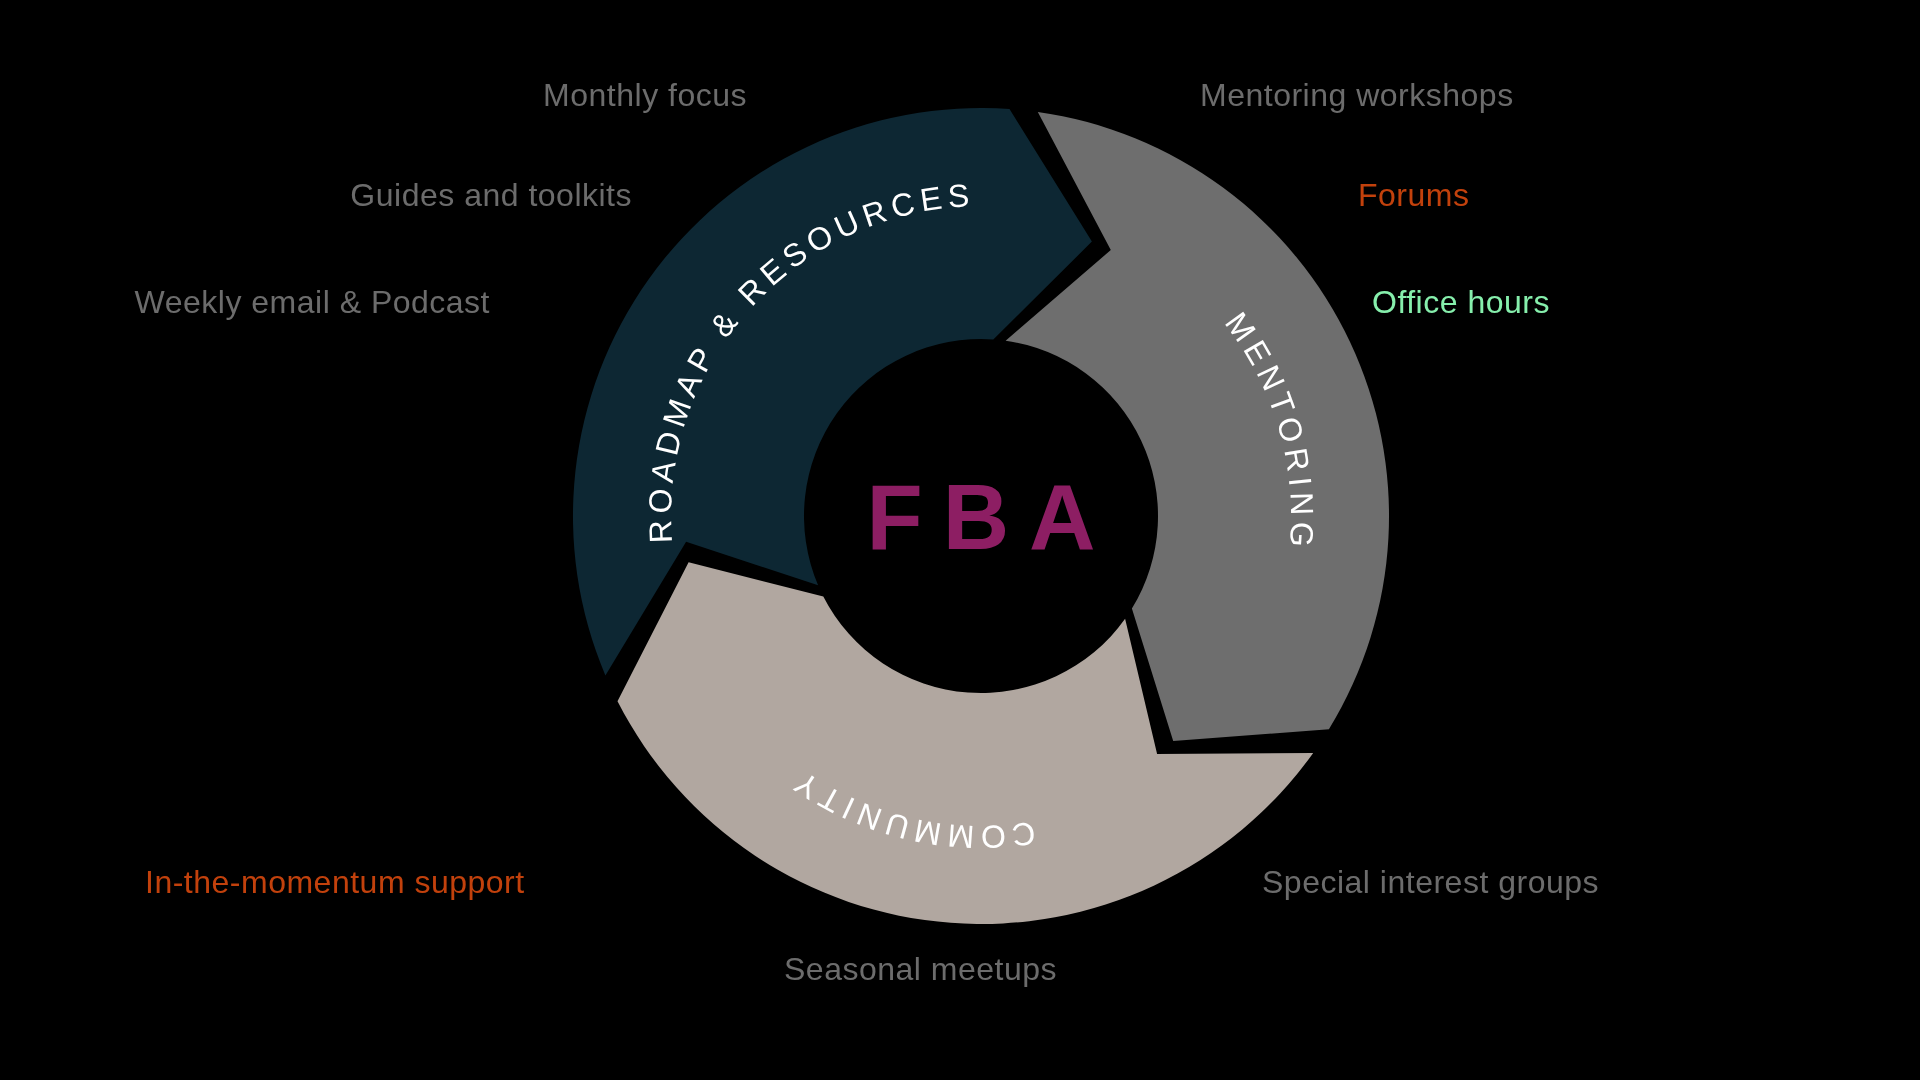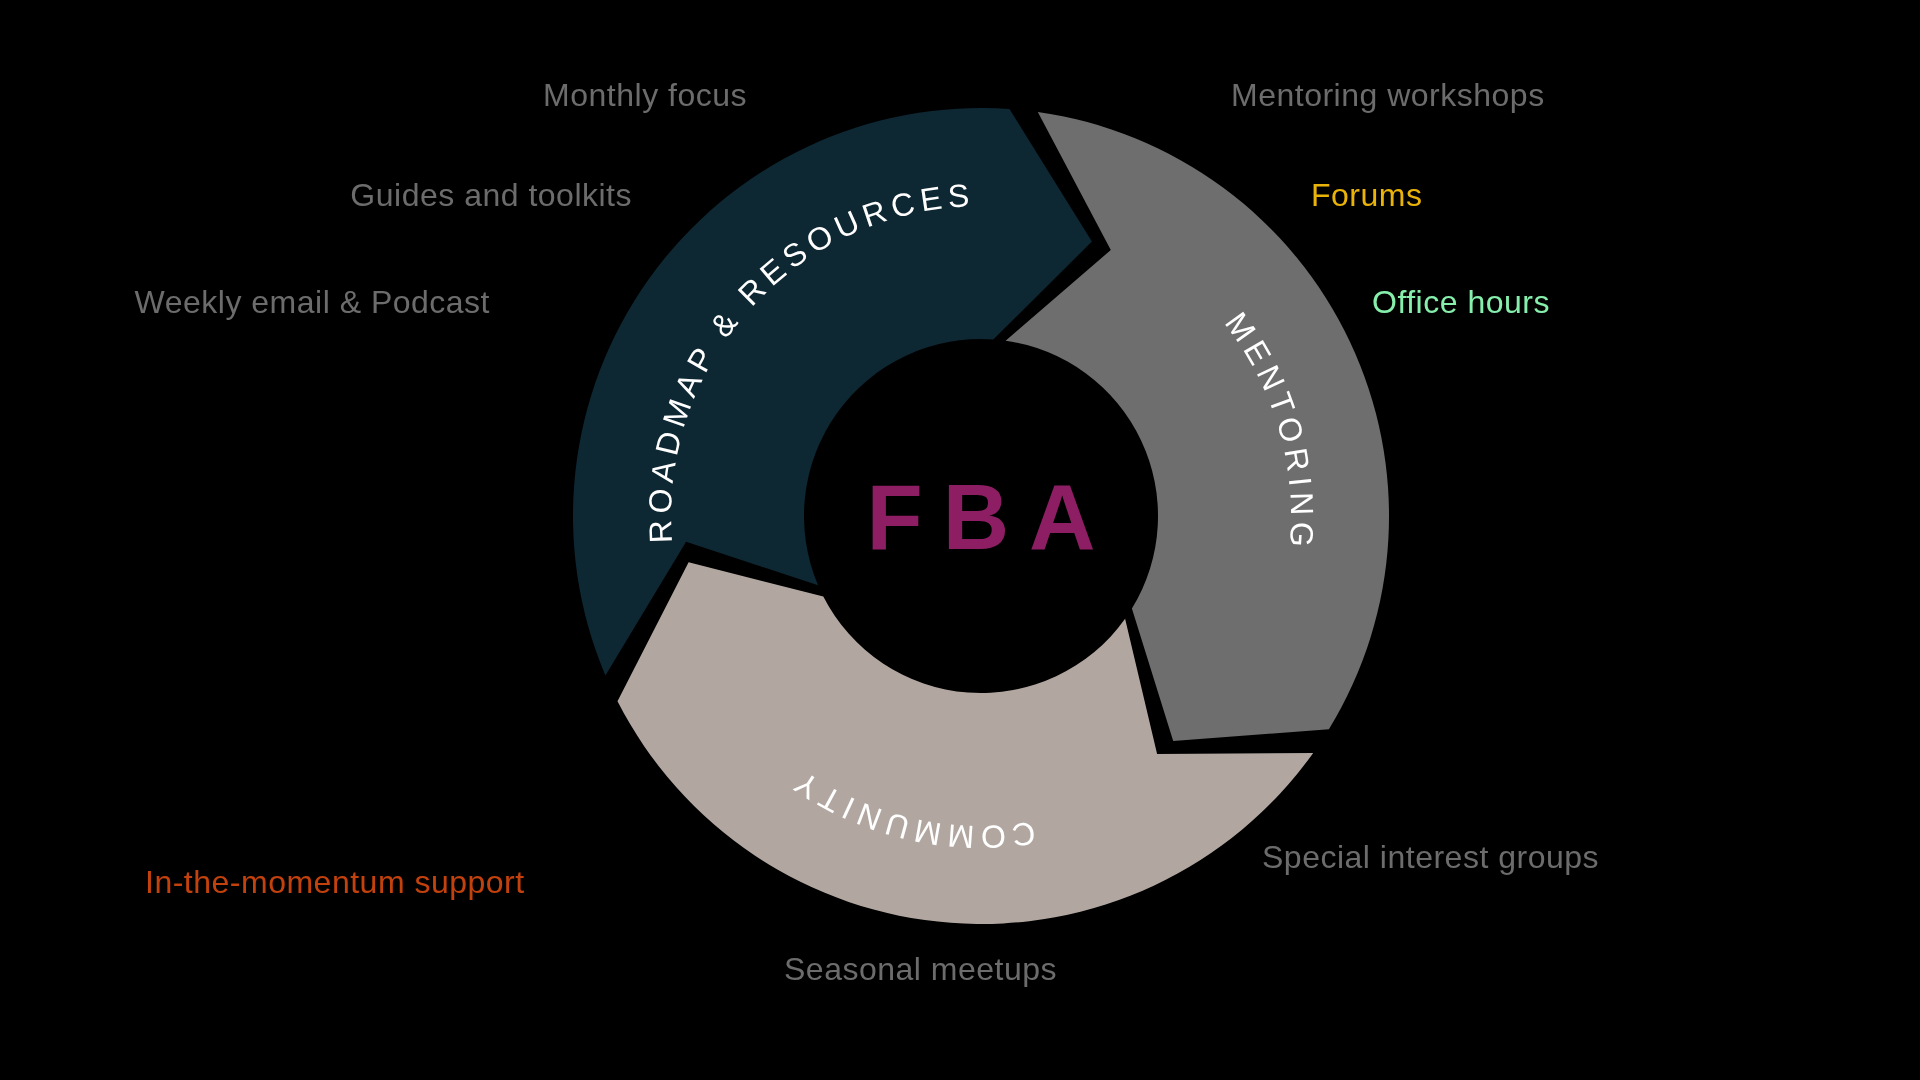--- a/index.html
+++ b/index.html
@@ -42,27 +42,27 @@
     line-height: 1.2;
     letter-spacing: 0.5px;
     white-space: nowrap;
     color: #6c6c6c;
   }
   
   .co-monthly   { right: 1173px; top: 76px;  }
   .co-guides    { right: 1288px; top: 176px; margin-left: 20px; }
   .co-weekly    { right: 1430px; top: 283px; }
   
-  .co-workshops { left: 1200px;  top: 76px; margin-left: 31px;  }
+  .co-workshops { left: 1200px;  top: 76px;  }
   .co-forums    { left: 1311px;  top: 176px; }
   .co-office    { left: 1372px;  top: 283px; }
   
   .co-momentum  { left: 145px;   top: 863px; }
   .co-seasonal  { left: 784px;   top: 950px; }
-  .co-special   { left: 1262px;  top: 838px; }
+  .co-special   { left: 1262px;  top: 863px; }
 </style>
 </head>
 <body style="background: rgb(0, 0, 0);">
 
 <div class="stage" style="background: rgb(0, 0, 0);">
 
   <svg viewBox="0 0 1920 1080">
     <defs>
       <path id="tp0" d="M816.7 778.9 A310 310 0 1 1 1225.3 325.1"></path>
       <path id="tp1" d="M845.1 237.4 A310 310 0 1 1 1013.4 824.3"></path>
@@ -84,20 +84,20 @@
     </text>
 
     <text class="fba-label" x="991" y="549" text-anchor="middle" fill="#8d1e63">FBA</text>
   </svg>
 
   <div class="callout co-monthly" style="color: rgb(108, 108, 108);">Monthly focus</div>
   <div class="callout co-guides" style="color: rgb(108, 108, 108);">Guides and toolkits</div>
   <div class="callout co-weekly" style="color: rgb(108, 108, 108);">Weekly email &amp; Podcast</div>
 
   <div class="callout co-workshops" style="color: rgb(108, 108, 108);">Mentoring workshops</div>
-  <div class="callout co-forums" style="color: #eab308;">Forums</div>
+  <div class="callout co-forums" style="color: #c2410c; margin-left: 47px;">Forums</div>
   <div class="callout co-office" style="color: #86efac;">Office hours</div>
 
   <div class="callout co-momentum" style="color: #c2410c;">In-the-momentum support</div>
   <div class="callout co-seasonal" style="color: rgb(108, 108, 108);">Seasonal meetups</div>
   <div class="callout co-special" style="color: rgb(108, 108, 108);">Special interest groups</div>
 
 </div>
 
 </body></html>

